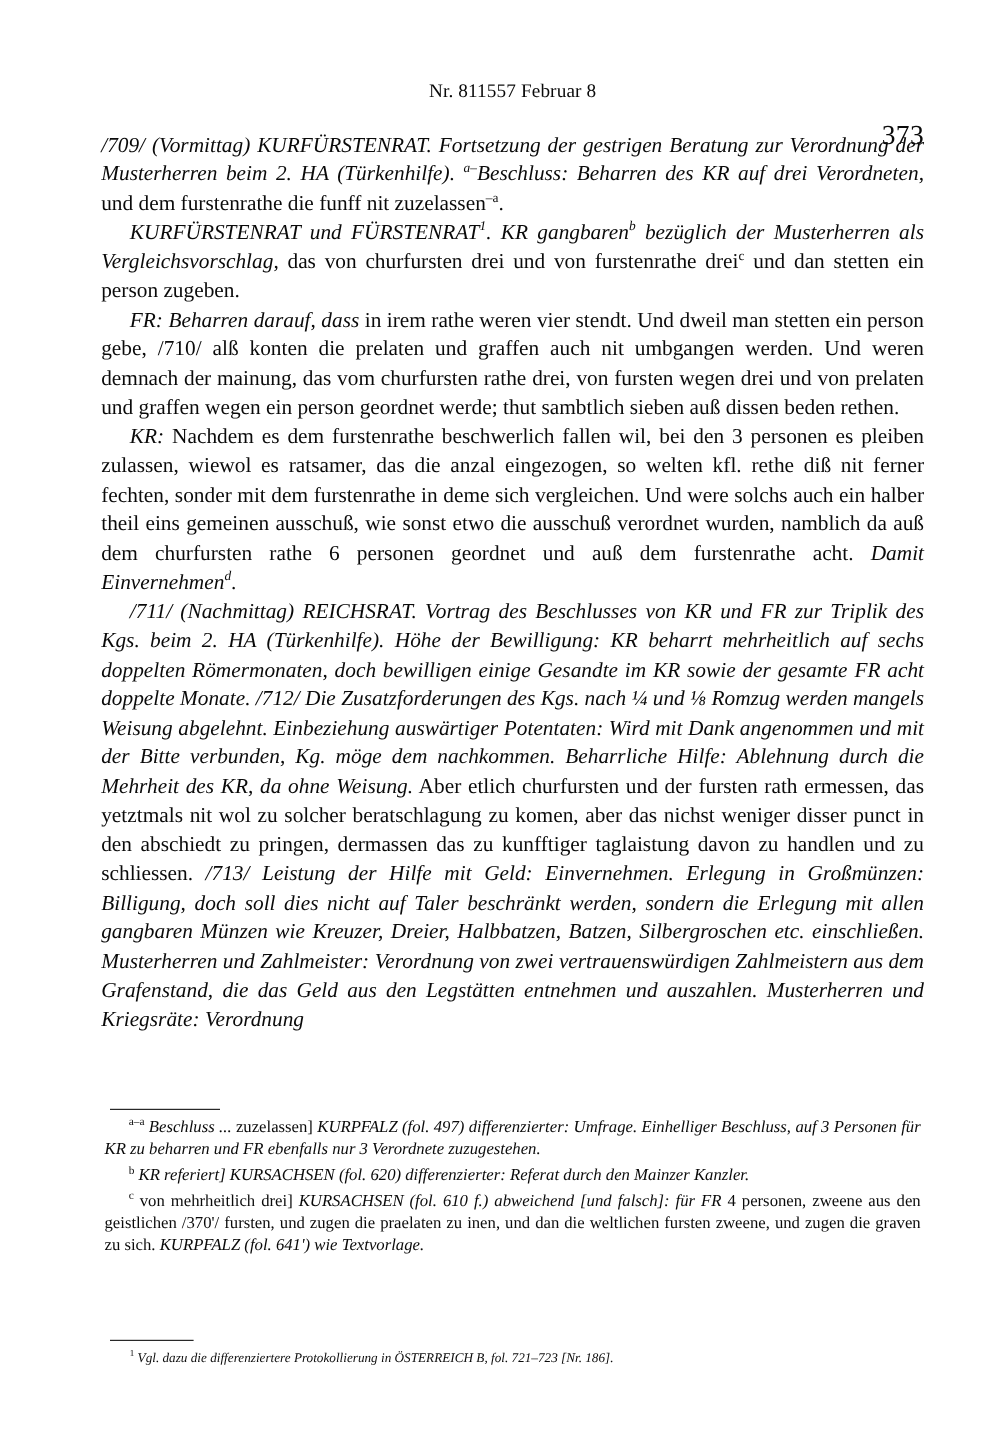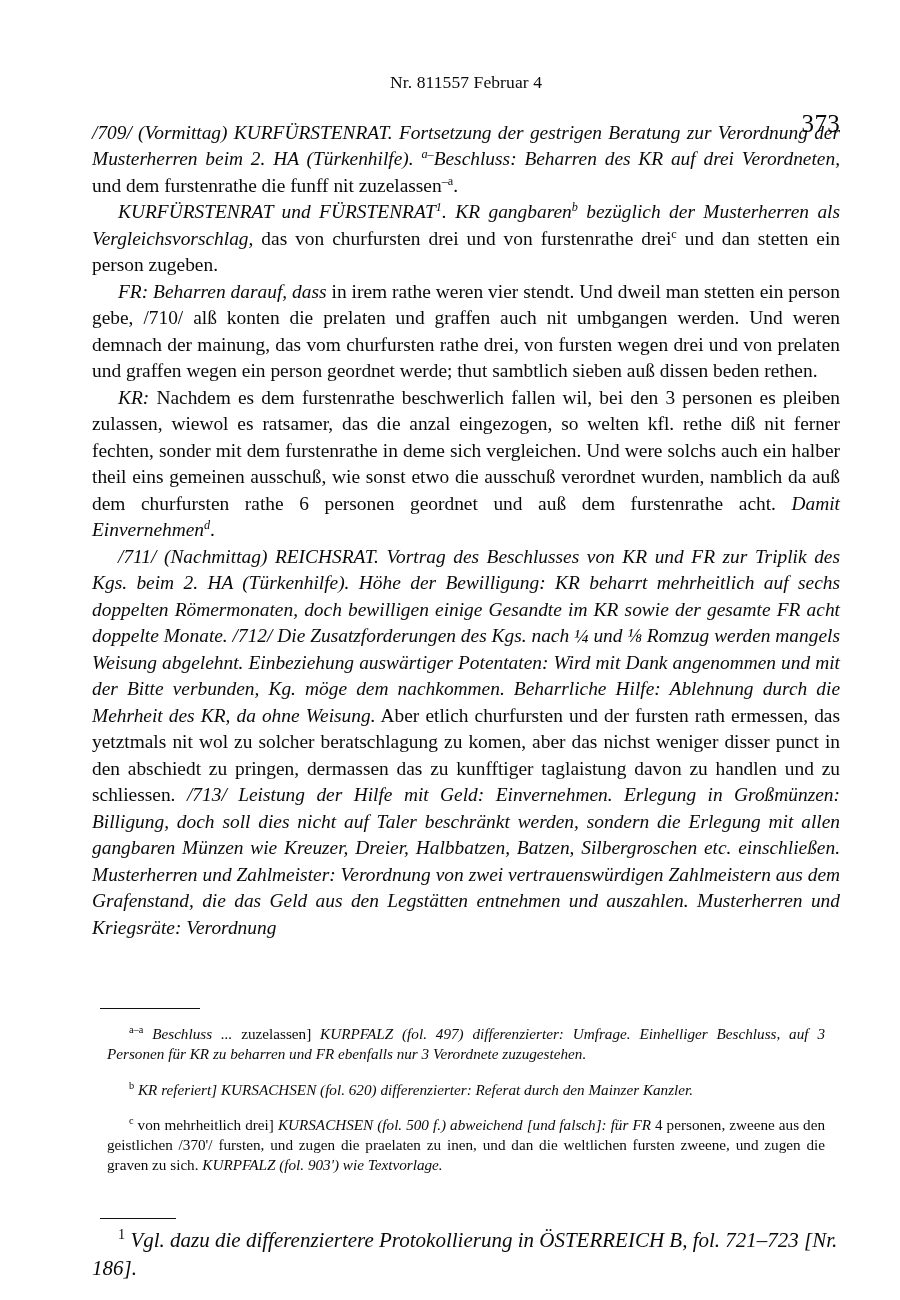--- a/index.html
+++ b/index.html
@@ -84,21 +84,21 @@
     border-top: 1.1px solid #111;
     margin: 0 0 6px 8px;
   }
   .fn-block {
     font-size: 15.2px;
     line-height: 1.335;
     text-align: justify;
     font-style: italic;
   }
   .fn-note {
-    margin: 15px;
+    margin: 3px;
     text-indent: 22px;
   }
   .fn-note .rom { font-style: normal; }
   .fn-note sup {
     font-size: 0.68em;
     font-style: normal;
   }
 
   .footnote-num {
     position: absolute;
@@ -107,57 +107,57 @@
     width: 748px;
   }
   .fn-rule2 {
     width: 76px;
     height: 0;
     border-top: 1.1px solid #111;
     margin: 0 0 7px 8px;
   }
   .fn-num-text {
     margin: 0;
-    font-size: 21px;
+    font-size: 12px;
     line-height: 1.335;
     font-style: italic;
     text-indent: 26px;
   }
   .fn-num-text sup { font-style: normal; font-size: 0.68em; }
 </style>
 </head>
 <body>
 
 <div class="page">
 
   <div class="content">
 
     <div class="runhead">
       <div class="runhead-center">
-        <span class="rh-nr">Nr. 81</span><span>1557 Februar 4</span>
+        <span class="rh-nr">Nr. 81</span><span>1557 Februar 8</span>
       </div>
       <div class="runhead-pageno">373</div>
     </div>
 
     <div class="body-block" id="body-text">
         <p class="para first"><i>/709/ (Vormittag) KURFÜRSTENRAT. Fortsetzung der gestrigen Beratung zur Verordnung der Musterherren beim 2. HA (Türkenhilfe). </i><sup class="it">a–</sup><i>Beschluss: Beharren des KR auf drei Verordneten,</i><span> und dem furstenrathe die funff nit zuzelassen</span><sup>–a</sup><span>.</span></p>
         <p class="para"><i>KURFÜRSTENRAT und FÜRSTENRAT</i><sup class="it">1</sup><i>. KR gangbaren</i><sup class="it">b</sup><i> bezüglich der Musterherren als Vergleichsvorschlag,</i><span> das von churfursten drei und von furstenrathe drei</span><sup>c</sup><span> und dan stetten ein person zugeben.</span></p>
         <p class="para"><i>FR: Beharren darauf, dass</i><span> in irem rathe weren vier stendt. Und dweil man stetten ein person gebe, /710/ alß konten die prelaten und graffen auch nit umbgangen werden. Und weren demnach der mainung, das vom churfursten rathe drei, von fursten wegen drei und von prelaten und graffen wegen ein person geordnet werde; thut sambtlich sieben auß dissen beden rethen.</span></p>
         <p class="para"><i>KR:</i><span> Nachdem es dem furstenrathe beschwerlich fallen wil, bei den 3 personen es pleiben zulassen, wiewol es ratsamer, das die anzal eingezogen, so welten kfl. rethe diß nit ferner fechten, sonder mit dem furstenrathe in deme sich vergleichen. Und were solchs auch ein halber theil eins gemeinen ausschuß, wie sonst etwo die ausschuß verordnet wurden, namblich da auß dem churfursten rathe 6 personen geordnet und auß dem furstenrathe acht. </span><i>Damit Einvernehmen</i><sup class="it">d</sup><span>.</span></p>
         <p class="para"><i>/711/ (Nachmittag) REICHSRAT. Vortrag des Beschlusses von KR und FR zur Triplik des Kgs. beim 2. HA (Türkenhilfe). Höhe der Bewilligung: KR beharrt mehrheitlich auf sechs doppelten Römermonaten, doch bewilligen einige Gesandte im KR sowie der gesamte FR acht doppelte Monate. /712/ Die Zusatzforderungen des Kgs. nach ¼ und ⅛ Romzug werden mangels Weisung abgelehnt. Einbeziehung auswärtiger Potentaten: Wird mit Dank angenommen und mit der Bitte verbunden, Kg. möge dem nachkommen. Beharrliche Hilfe: Ablehnung durch die Mehrheit des KR, da ohne Weisung.</i><span> Aber etlich churfursten und der fursten rath ermessen, das yetztmals nit wol zu solcher beratschlagung zu komen, aber das nichst weniger disser punct in den abschiedt zu pringen, dermassen das zu kunfftiger taglaistung davon zu handlen und zu schliessen. </span><i>/713/ Leistung der Hilfe mit Geld: Einvernehmen. Erlegung in Großmünzen: Billigung, doch soll dies nicht auf Taler beschränkt werden, sondern die Erlegung mit allen gangbaren Münzen wie Kreuzer, Dreier, Halbbatzen, Batzen, Silbergroschen etc. einschließen. Musterherren und Zahlmeister: Verordnung von zwei vertrauenswürdigen Zahlmeistern aus dem Grafenstand, die das Geld aus den Legstätten entnehmen und auszahlen. Musterherren und Kriegsräte: Verordnung</i></p>
       </div>
 
   </div>
 
   <div class="apparatus">
     <div class="fn-rule"></div>
     <div class="fn-block" id="apparatus-notes">
         <p class="fn-note"><sup>a–a</sup><span> Beschluss ... </span><span class="rom">zuzelassen]</span><span> KURPFALZ (fol. 497) differenzierter: Umfrage. Einhelliger Beschluss, auf 3 Personen für KR zu beharren und FR ebenfalls nur 3 Verordnete zuzugestehen.</span></p>
         <p class="fn-note"><sup>b</sup><span> KR referiert] KURSACHSEN (fol. 620) differenzierter: Referat durch den Mainzer Kanzler.</span></p>
-        <p class="fn-note"><sup>c</sup><span class="rom"> von mehrheitlich drei]</span><span> KURSACHSEN (fol. 500 f.) abweichend [und falsch]: für FR</span><span class="rom"> 4 personen, zweene aus den geistlichen /370'/ fursten, und zugen die praelaten zu inen, und dan die weltlichen fursten zweene, und zugen die graven zu sich. </span><span>KURPFALZ (fol. 903') wie Textvorlage.</span></p>
+        <p class="fn-note"><sup>c</sup><span class="rom"> von mehrheitlich drei]</span><span> KURSACHSEN (fol. 610 f.) abweichend [und falsch]: für FR</span><span class="rom"> 4 personen, zweene aus den geistlichen /370'/ fursten, und zugen die praelaten zu inen, und dan die weltlichen fursten zweene, und zugen die graven zu sich. </span><span>KURPFALZ (fol. 641') wie Textvorlage.</span></p>
       </div>
   </div>
 
   <div class="footnote-num">
     <div class="fn-rule2"></div>
     <div id="footnote-list">
         <p class="fn-num-text"><sup>1</sup><span> Vgl. dazu die differenziertere Protokollierung in ÖSTERREICH B, fol. 721–723 [Nr. 186].</span></p>
       </div>
   </div>
 

